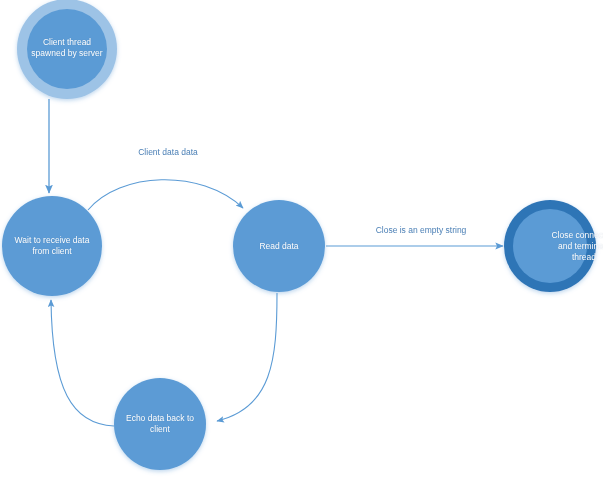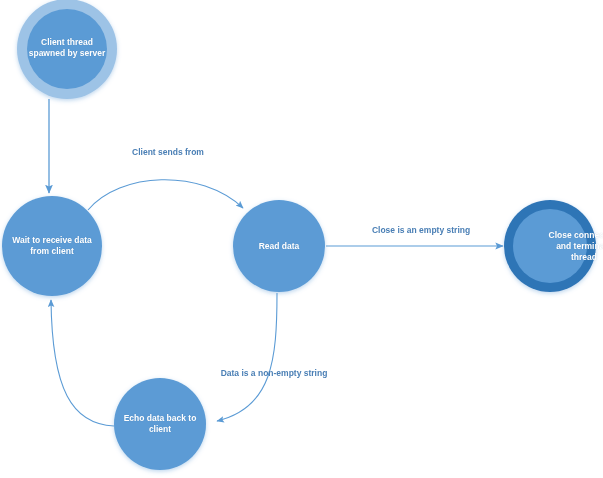--- a/index.html
+++ b/index.html
@@ -9,21 +9,20 @@
   }
   body {
     font-family: "Liberation Sans", sans-serif;
   }
   #canvas {
     position: relative;
     width: 603px;
     height: 478px;
     background: #ffffff;
     overflow: hidden;
-    font-weight: bold;
   }
   #diagram-svg {
     position: absolute;
     left: 0;
     top: 0;
     width: 603px;
     height: 478px;
   }
   .node-label {
     position: absolute;
@@ -106,19 +105,18 @@
 
   <div class="node-label" style="left:229px; top:241px; width:100px;text-align:center;">Read data</div>
 
   <div class="node-label" style="left:112px; top:413px; width:96px;">Echo data back to
 client</div>
 
   <div class="node-label" style="left:504px; top:230px; width:96px;margin-left:32px;">Close connection
 and terminate
 thread</div>
 
-  <div class="edge-label" style="left:110px; top:147px; width:116px;">Client sends from</div>
+  <div class="edge-label" style="left:110px; top:147px; width:116px;">Client data data</div>
 
   <div class="edge-label" style="left:350px; top:225px; width:142px;">Close is an empty string</div>
 
-  <div class="edge-label" style="left:194px; top:368px; width:160px;">Data is a non-empty string</div>
 
 </div>
 
 </body></html>

